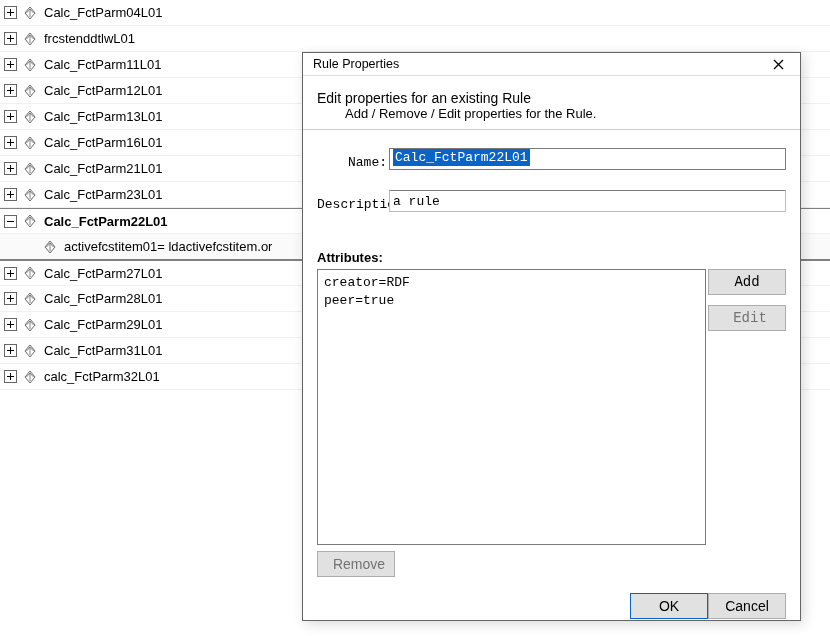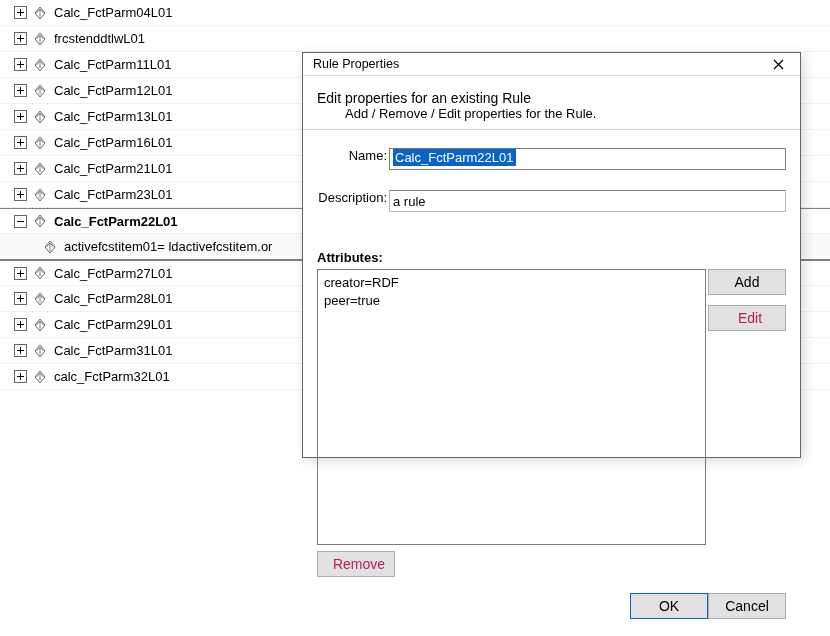--- a/index.html
+++ b/index.html
@@ -1,54 +1,54 @@
 <!DOCTYPE html>
 <html><head>
 <meta charset="utf-8">
 <style>
   * { box-sizing: border-box; }
   html, body { margin:0; padding:0; font-family: "Segoe UI", Tahoma, sans-serif; font-size:13px; color:#000; background:#fff; width:830px; height:636px; overflow:hidden; }
   .tree { position:absolute; left:0; top:0; width:830px; }
-  .tree-row { display:flex; align-items:center; height:26px; border-bottom:1px solid #f0f0f0; padding-left:14px; }
+  .tree-row { display:flex; align-items:center; height:26px; border-bottom:1px solid #f0f0f0; padding-left:4px; }
   .tree-row.border-top { border-top:1px solid #808080; }
   .tree-row.thick-border-top { border-top:1px solid #808080; }
   .tree-row.border-bot { border-bottom:1px solid #808080; }
   .tree-row.child { padding-left:24px; background:#fafafa; }
   .expand-box { width:13px; height:13px; border:1px solid #666; display:flex; align-items:center; justify-content:center; font-size:11px; line-height:0; color:#000; margin-right:5px; background:#fff; cursor:pointer; }
   .expand-box .h { width:7px; height:1px; background:#000; }
   .expand-box .v { position:absolute; width:1px; height:7px; background:#000; }
   .expand-box.plus  { position:relative; }
   .expand-box.minus { position:relative; }
   .expand-box.none  { border:none; background:transparent; cursor:default; }
   .diamond { width:16px; height:16px; display:flex; align-items:center; justify-content:center; margin-right:6px; }
   .diamond svg { display:block; }
   .node-label { white-space:nowrap; overflow:hidden; text-overflow:clip; }
   .node-label.bold { font-weight:700; }
 
-  .dialog { position:absolute; left:302px; top:52px; width:499px; height:406px; background:#fff; border:1px solid #646464; box-shadow:3px 3px 12px rgba(0,0,0,0.15); display:flex; flex-direction:column; }
+  .dialog { position:absolute; left:302px; top:52px; width:499px; height:569px; background:#fff; border:1px solid #646464; box-shadow:3px 3px 12px rgba(0,0,0,0.15); display:flex; flex-direction:column; }
   .dlg-titlebar { height:28px; display:flex; align-items:center; padding:0 6px 0 10px; border-bottom:1px solid #dcdcdc; }
   .dlg-title { flex:1; font-size:12.5px; }
   .dlg-close { width:32px; height:22px; display:flex; align-items:center; justify-content:center; cursor:pointer; }
   .dlg-close svg { width:11px; height:11px; }
   .dlg-header { padding:14px 14px 8px 14px; border-bottom:1px solid #d0d0d0; }
   .dlg-header-main { font-size:14px; margin-bottom:0; }
   .dlg-header-sub { font-size:13px; padding-left:28px; }
   .dlg-body { flex:1; padding:18px 14px 0 14px; display:flex; flex-direction:column; }
-  .form-row { display:flex; align-items:flex-start; margin-bottom:20px; }
+  .form-row { display:flex; align-items:flex-end; margin-bottom:20px;font-family:Liberation Mono, monospace; }
   .form-label { width:72px; text-align:right; padding-right:2px; font-size:13px; }
   .form-field { flex:1; }
   .name-input { width:100%; height:22px; border:1px solid #7a7a7a; padding:1px 3px; font-family:inherit; font-size:13px; }
   .name-input .sel { background:#0a64c8; color:#fff; padding:1px 2px; }
   .desc-input { width:100%; height:22px; border:1px solid #bcbcbc; border-top:1px solid #7a7a7a; padding:4px 3px; font-family:inherit; font-size:13px; }
   .attr-label { margin-top:18px; margin-bottom:4px;font-weight:bold; }
-  .attr-area { display:flex; gap:2px; }
+  .attr-area { display:flex; gap:2px;font-family:Liberation Mono, monospace; }
   .attr-list { flex:1; height:276px; border:1px solid #7a7a7a; padding:4px 6px; font-size:13px; line-height:1.35; overflow:auto; }
   .attr-btns { display:flex; flex-direction:column; gap:10px; }
   .btn { width:78px; height:26px; background:#e1e1e1; border:1px solid #adadad; font-family:inherit; font-size:14px; cursor:pointer; }
-  .btn.disabled { color:#be185d; cursor:default;padding-left:12px; }
+  .btn.disabled { color:#737373; cursor:default;padding-left:12px; }
   .btn.primary { border:1.5px solid #0a64c8; }
   .remove-slot { margin-top:auto; display:flex; padding:6px 0 0 0; }
   .dlg-footer { padding:16px 14px 14px 0; display:flex; justify-content:flex-end; }
 </style>
 </head>
 <body>
 
 <div class="tree" id="tree">
     <div class="tree-row">
       <div class="expand-box plus">

